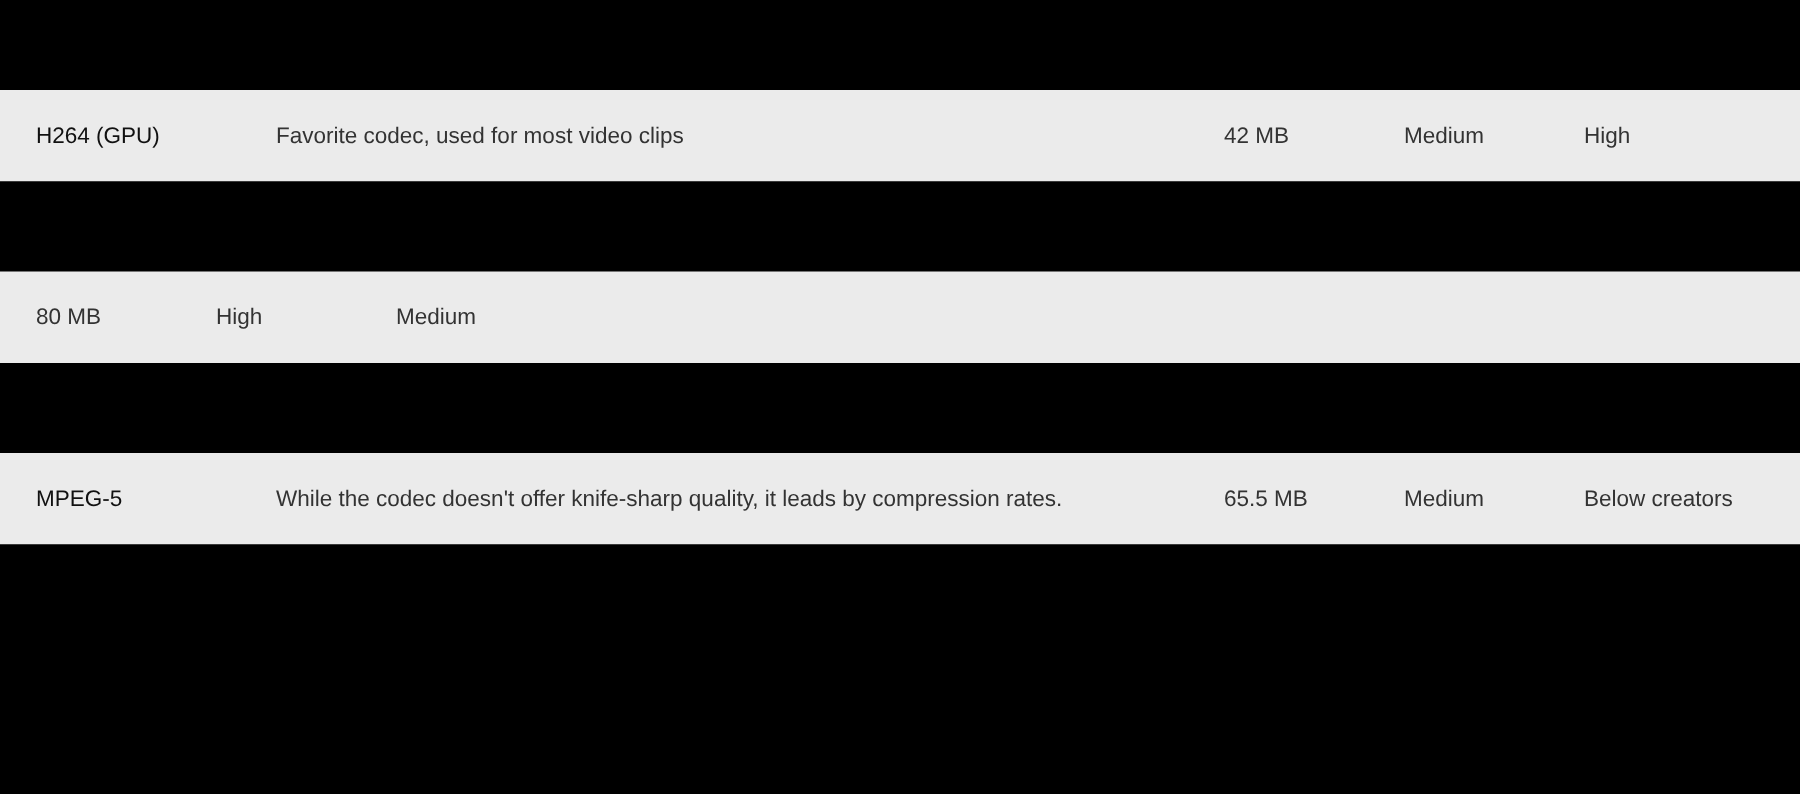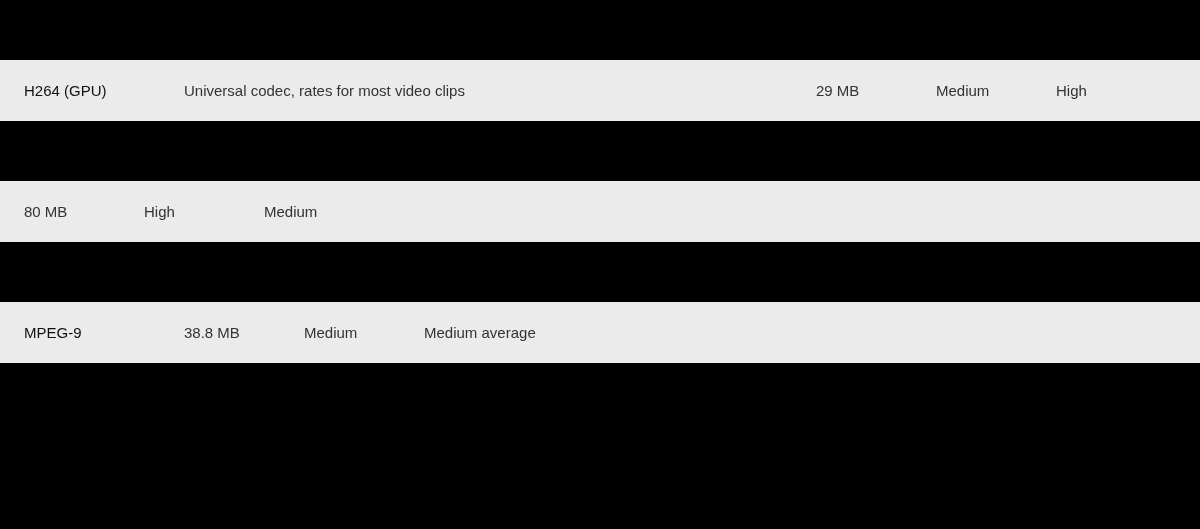--- a/index.html
+++ b/index.html
@@ -66,38 +66,39 @@
   </style>
 </head>
 <body>
 
 <div class="table-container">
 
   <div class="dark-row"></div>
 
   <div class="light-row">
     <div class="col-name">H264 (GPU)</div>
-    <div class="col-desc">Universal codec, rates for most video clips</div>
-    <div class="col-size">29 MB</div>
+    <div class="col-desc">Favorite codec, used for most video clips</div>
+    <div class="col-size">42 MB</div>
     <div class="col-quality">Medium</div>
     <div class="col-speed">High</div>
   </div>
 
   <div class="dark-row"></div>
 
   <div class="light-row">
     <div class="col-size">80 MB</div>
     <div class="col-quality">High</div>
     <div class="col-speed">Medium</div>
   </div>
 
   <div class="dark-row"></div>
 
   <div class="light-row">
-    <div class="col-name">MPEG-9</div>
-    <div class="col-size">38.8 MB</div>
+    <div class="col-name">MPEG-5</div>
+    <div class="col-desc">While the codec doesn't offer knife-sharp quality, it leads by compression rates.</div>
+    <div class="col-size">65.5 MB</div>
     <div class="col-quality">Medium</div>
-    <div class="col-speed">Medium average</div>
+    <div class="col-speed">Below creators</div>
   </div>
 
   <div class="dark-row"></div>
 
 </div>
 
 </body></html>

